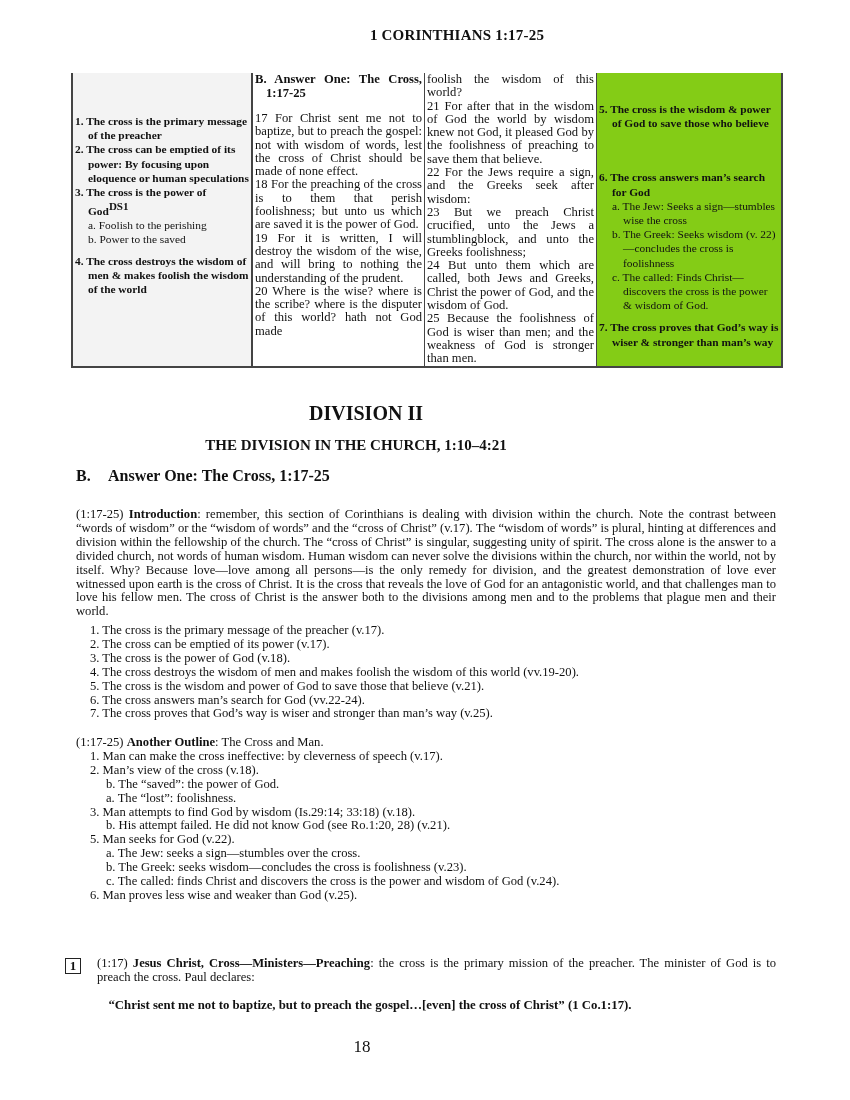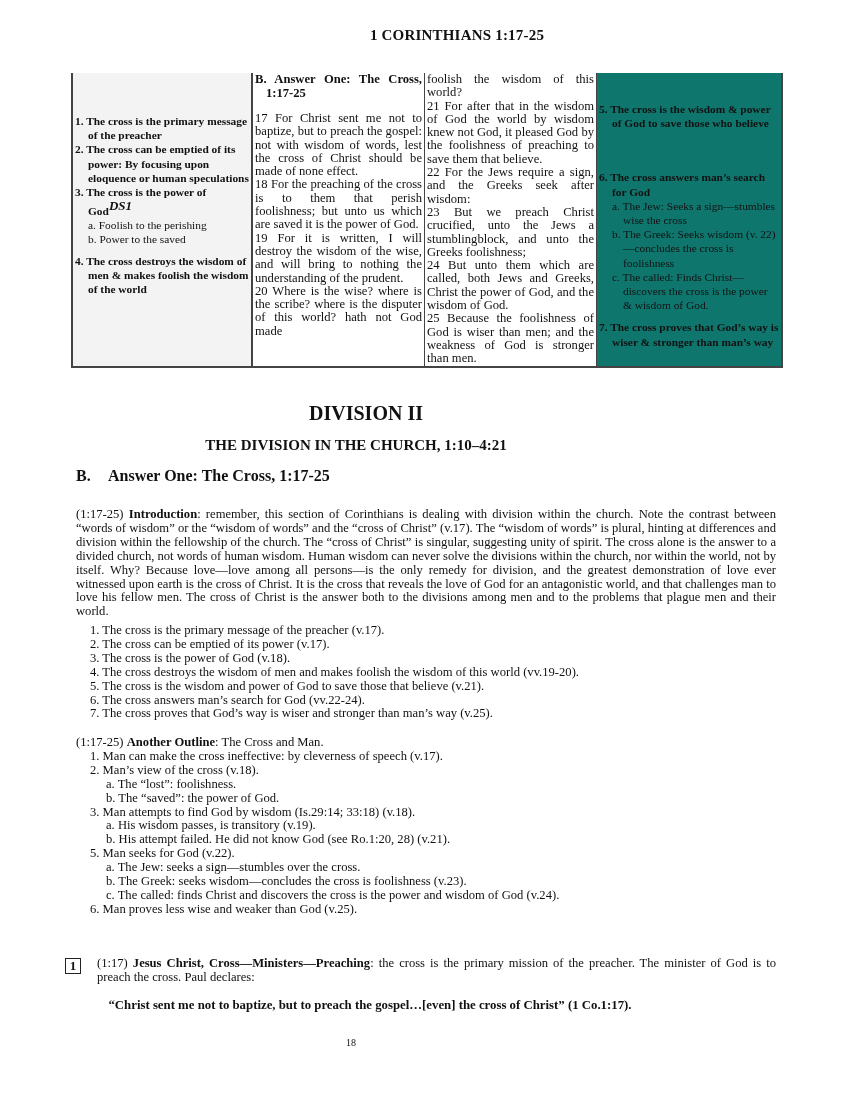--- a/index.html
+++ b/index.html
@@ -7,43 +7,43 @@
          font-family: "Liberation Serif", serif; color: #111; }
   .page-header { position: absolute; top: 27px; left: 0; width: 850px; text-align: center;
                  font-weight: bold; font-size: 15px; letter-spacing: 0.2px; margin-left: 32px; }
   table.outline { position: absolute; top: 73px; left: 71px; width: 711px; border-collapse: collapse;
                   table-layout: fixed; border-bottom: 2px solid #444; }
   table.outline td { vertical-align: top; padding: 0 2px; }
   td.c1 { width: 174px; background: #f3f3f3; border-left: 2px solid #444; border-right: 2px solid #444;
           font-size: 11.4px; line-height: 14.2px; }
   td.c2, td.c3 { width: 167px; font-size: 12.6px; line-height: 13.3px; text-align: justify;
                  border-right: 1px solid #444; }
-  td.c4 { width: 180px; background: #0f766e; border-right: 2px solid #444; border-left: 1px solid #444;
+  td.c4 { width: 180px; background: #84cc16; border-right: 2px solid #444; border-left: 1px solid #444;
           font-size: 11.4px; line-height: 14.2px; }
   .pt { font-weight: bold; padding-left: 13px; text-indent: -13px; }
   .sub { padding-left: 24px; text-indent: -11px; }
   .verse { text-align: justify; text-align-last: left; }
   .col2-head { font-weight: bold; font-size: 12.6px; padding-left: 11px; text-indent: -11px; margin-bottom: 12px; line-height: 13.5px; }
-  sup { font-size: 13px; font-style: italic; }
+  sup { font-size: 11px; }
   .div-title { position: absolute; top: 402px; left: 0; width: 732px; text-align: center; font-weight: bold; font-size: 20px; }
   .div-sub { position: absolute; top: 437px; left: 0; width: 712px; text-align: center; font-weight: bold; font-size: 15px; }
   .sec-title { position: absolute; top: 467px; left: 76px; font-weight: bold; font-size: 16px; }
   .sec-title .lbl { display: inline-block; width: 32px; }
   .body { position: absolute; left: 76px; width: 700px; font-size: 12.6px; line-height: 13.9px; }
   .intro { top: 508px; text-align: justify; }
   .list1 { top: 624px; }
   .list2 { top: 736px; }
   .l1 { padding-left: 14px; }
   .l2 { padding-left: 30px; }
   .note { position: absolute; top: 957px; left: 76px; width: 700px; font-size: 12.6px; line-height: 13.9px; }
   .note-num { position: absolute; left: -11px; top: 1px; width: 14px; height: 14px; border: 1.5px solid #222;
               font-weight: bold; font-size: 13px; text-align: center; line-height: 14px; }
   .note-text { padding-left: 21px; text-indent: 0; text-align: justify; }
   .quote { position: absolute; top: 998px; left: 0; width: 740px; text-align: center; font-weight: bold; font-size: 12.8px; }
-  .page-num { position: absolute; top: 1037px; left: 5px; width: 692px; text-align: center; font-size: 10px; }
+  .page-num { position: absolute; top: 1037px; left: 16px; width: 692px; text-align: center; font-size: 17px; }
   b { font-weight: bold; }
 </style>
 </head>
 <body>
 
 <div class="page-header">1 CORINTHIANS 1:17-25</div>
 
 <table class="outline">
   <tbody>
       <tr>
@@ -101,24 +101,23 @@
   <div class="l1">5. The cross is the wisdom and power of God to save those that believe (v.21).</div>
   <div class="l1">6. The cross answers man’s search for God (vv.22-24).</div>
   <div class="l1">7. The cross proves that God’s way is wiser and stronger than man’s way (v.25).</div>
 </div>
 
 <div class="body list2">
   <div><span>(1:17-25)</span> <b>Another Outline</b><span>: The Cross and Man.</span></div>
   <div id="ao-items">
       <div class="l1">1. Man can make the cross ineffective: by cleverness of speech (v.17).</div>
       <div class="l1">2. Man’s view of the cross (v.18).</div>
+      <div class="l2">b. The “saved”: the power of God.</div>
       <div class="l2">a. The “lost”: foolishness.</div>
-      <div class="l2">b. The “saved”: the power of God.</div>
       <div class="l1">3. Man attempts to find God by wisdom (Is.29:14; 33:18) (v.18).</div>
-      <div class="l2">a. His wisdom passes, is transitory (v.19).</div>
       <div class="l2">b. His attempt failed. He did not know God (see Ro.1:20, 28) (v.21).</div>
       <div class="l1">5. Man seeks for God (v.22).</div>
       <div class="l2">a. The Jew: seeks a sign—stumbles over the cross.</div>
       <div class="l2">b. The Greek: seeks wisdom—concludes the cross is foolishness (v.23).</div>
       <div class="l2">c. The called: finds Christ and discovers the cross is the power and wisdom of God (v.24).</div>
       <div class="l1">6. Man proves less wise and weaker than God (v.25).</div>
     </div>
 </div>
 
 <div class="note">

